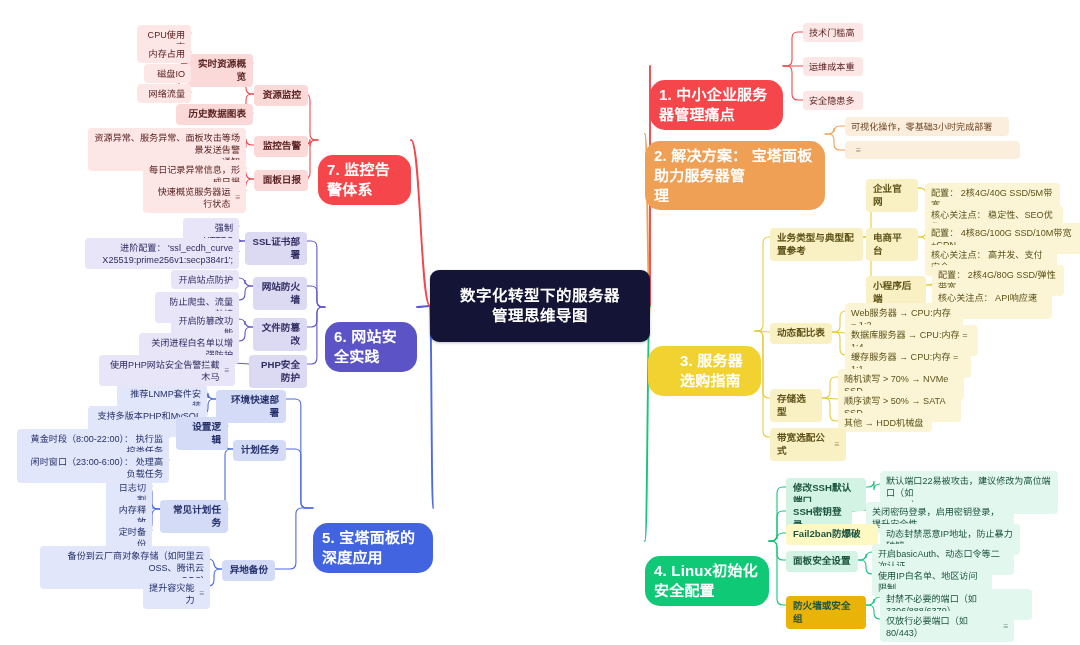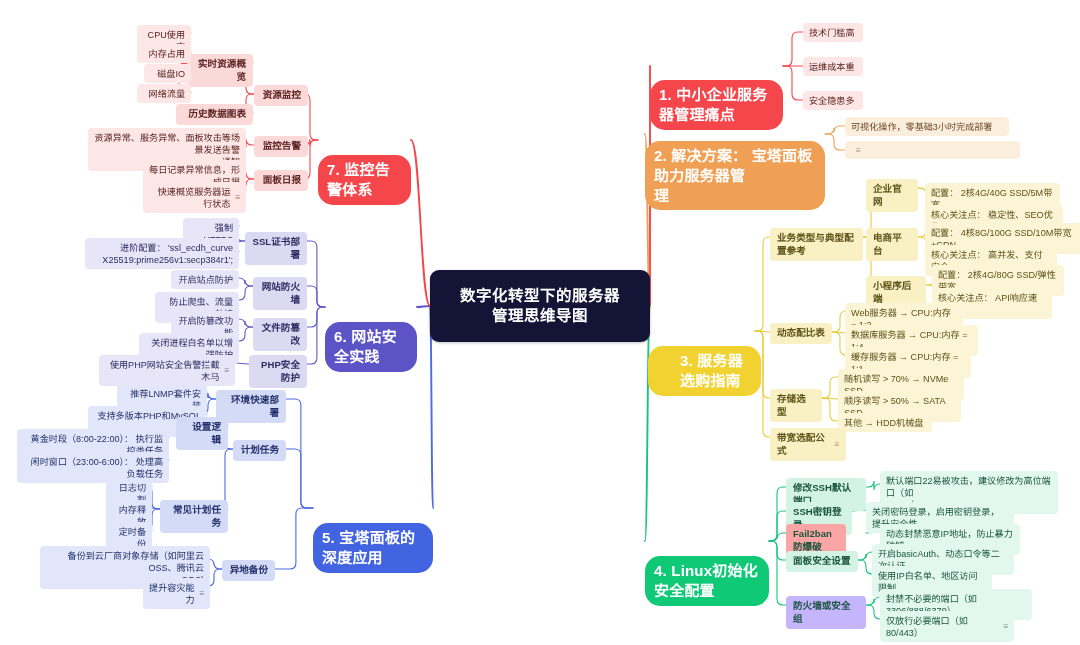--- a/index.html
+++ b/index.html
@@ -180,26 +180,26 @@
     <div class="node lv3" style="left: 838px; top: 369px; width: 126px; min-height: 16px; background: rgb(251, 245, 214); color: rgb(94, 82, 24);"><span>随机读写 &gt; 70% → NVMe SSD</span></div>
     <div class="node lv3" style="left: 838px; top: 391px; width: 123px; min-height: 16px; background: rgb(251, 245, 214); color: rgb(94, 82, 24);"><span>顺序读写 &gt; 50% → SATA SSD</span></div>
     <div class="node lv3" style="left: 838px; top: 413px; width: 94px; min-height: 16px; background: rgb(251, 245, 214); color: rgb(94, 82, 24);"><span>其他 → HDD机械盘</span></div>
     <div class="node lv2" style="left: 770px; top: 428px; width: 76px; min-height: 18px; background: rgb(249, 240, 196); color: rgb(94, 82, 24);"><span>带宽选配公式</span><span class="noteic">≡</span></div>
     <div class="node lv1" style="left: 645px; top: 528px; width: 124px; min-height: 26px; background: rgb(15, 201, 119); color: rgb(255, 255, 255);"><span>4. Linux初始化安全配置</span></div>
     <div class="node lv2" style="left: 786px; top: 478px; width: 80px; min-height: 18px; background: rgb(211, 243, 228); color: rgb(27, 85, 64);"><span>修改SSH默认端口</span></div>
     <div class="node lv3" style="left: 880px; top: 471px; width: 178px; min-height: 26px; background: rgb(226, 247, 237); color: rgb(27, 85, 64);"><span>默认端口22易被攻击，建议修改为高位端口（如
 34567）</span></div>
     <div class="node lv2" style="left: 786px; top: 502px; width: 66px; min-height: 18px; background: rgb(211, 243, 228); color: rgb(27, 85, 64);"><span>SSH密钥登录</span></div>
     <div class="node lv3" style="left: 866px; top: 502px; width: 148px; min-height: 16px; background: rgb(226, 247, 237); color: rgb(27, 85, 64);"><span>关闭密码登录，启用密钥登录，提升安全性</span></div>
-    <div class="node lv2" style="left: 786px; top: 524px; width: 60px; min-height: 18px; background: #fca5a5; color: rgb(27, 85, 64);"><span>Fail2ban防爆破</span></div>
+    <div class="node lv2" style="left: 786px; top: 524px; width: 92px; min-height: 18px; background: #fef9c3; color: rgb(27, 85, 64);"><span>Fail2ban防爆破</span></div>
     <div class="node lv3" style="left: 880px; top: 524px; width: 140px; min-height: 16px; background: rgb(226, 247, 237); color: rgb(27, 85, 64);"><span>动态封禁恶意IP地址，防止暴力破解</span></div>
     <div class="node lv2" style="left: 786px; top: 551px; width: 72px; min-height: 18px; background: rgb(211, 243, 228); color: rgb(27, 85, 64); text-align: right;"><span>面板安全设置</span></div>
     <div class="node lv3" style="left: 872px; top: 544px; width: 142px; min-height: 16px; background: rgb(226, 247, 237); color: rgb(27, 85, 64);"><span>开启basicAuth、动态口令等二次认证</span></div>
     <div class="node lv3" style="left: 872px; top: 566px; width: 120px; min-height: 16px; background: rgb(226, 247, 237); color: rgb(27, 85, 64);"><span>使用IP白名单、地区访问限制</span></div>
-    <div class="node lv2" style="left: 786px; top: 596px; width: 80px; min-height: 18px; background: #c4b5fd; color: rgb(27, 85, 64);"><span>防火墙或安全组</span></div>
+    <div class="node lv2" style="left: 786px; top: 596px; width: 80px; min-height: 18px; background: #eab308; color: rgb(27, 85, 64);"><span>防火墙或安全组</span></div>
     <div class="node lv3" style="left: 880px; top: 589px; width: 152px; min-height: 16px; background: rgb(226, 247, 237); color: rgb(27, 85, 64);"><span>封禁不必要的端口（如3306/888/6379）</span></div>
     <div class="node lv3" style="left: 880px; top: 611px; width: 134px; min-height: 16px; background: rgb(226, 247, 237); color: rgb(27, 85, 64);"><span>仅放行必要端口（如80/443）</span><span class="noteic">≡</span></div>
     <div class="node lv1" style="left: 313px; top: 495px; width: 120px; min-height: 26px; background: rgb(66, 100, 224); color: rgb(255, 255, 255);"><span>5. 宝塔面板的深度应用</span></div>
     <div class="node lv2" style="left: 216px; top: 390px; width: 70px; min-height: 18px; background: rgb(212, 219, 247); color: rgb(36, 48, 107); justify-content: flex-end; text-align: right;"><span>环境快速部署</span></div>
     <div class="node lv3" style="left: 117px; top: 384px; width: 90px; min-height: 16px; background: rgb(225, 230, 250); color: rgb(36, 48, 107); justify-content: flex-end; text-align: right;"><span>推荐LNMP套件安装</span></div>
     <div class="node lv3" style="left: 88px; top: 406px; width: 119px; min-height: 16px; background: rgb(225, 230, 250); color: rgb(36, 48, 107); justify-content: flex-end; text-align: right;"><span>支持多版本PHP和MySQL共存</span></div>
     <div class="node lv2" style="left: 233px; top: 440px; width: 53px; min-height: 18px; background: rgb(212, 219, 247); color: rgb(36, 48, 107); justify-content: flex-end; text-align: right;"><span>计划任务</span></div>
     <div class="node lv2" style="left: 176px; top: 417px; width: 52px; min-height: 18px; background: rgb(212, 219, 247); color: rgb(36, 48, 107); justify-content: flex-end; text-align: right;"><span>设置逻辑</span></div>
     <div class="node lv3" style="left: 17px; top: 429px; width: 152px; min-height: 16px; background: rgb(225, 230, 250); color: rgb(36, 48, 107); justify-content: flex-end; text-align: right;"><span>黄金时段（8:00-22:00）： 执行监控类任务</span></div>
     <div class="node lv3" style="left: 17px; top: 452px; width: 152px; min-height: 16px; background: rgb(225, 230, 250); color: rgb(36, 48, 107); justify-content: flex-end; text-align: right;"><span>闲时窗口（23:00-6:00）： 处理高负载任务</span></div>

